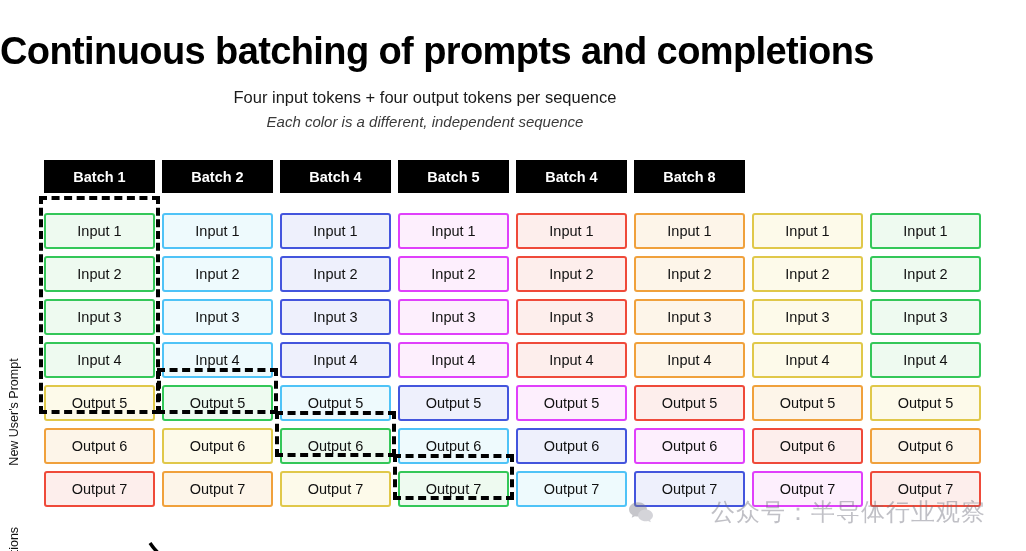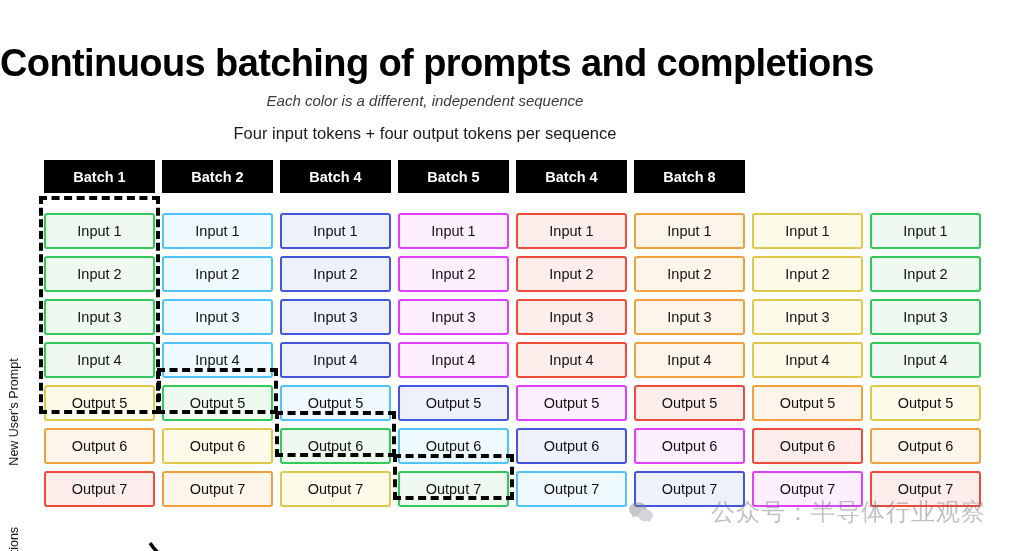--- a/index.html
+++ b/index.html
@@ -11,21 +11,21 @@
     height: 551px;
     background: #ffffff;
     font-family: "Liberation Sans", sans-serif;
     overflow: hidden;
     position: relative;
   }
 
   
   #header-block {
     width: 850px;
-    padding-top: 42px;
+    padding-top: 30px;
     text-align: center;
   }
   #page-title {
     font-size: 38px;
     font-weight: bold;
     color: #000000;
     letter-spacing: -0.6px;
     line-height: 1.15;
     white-space: nowrap;
   }
@@ -165,22 +165,22 @@
     width: 26px;
     height: 22px;
     flex: none;
   }
 </style>
 </head>
 <body>
 
 <div id="header-block">
   <div id="page-title">Continuous batching of prompts and completions</div>
+  <div id="subtitle-1">Four input tokens + four output tokens per sequence</div>
   <div id="subtitle-2">Each color is a different, independent sequence</div>
-  <div id="subtitle-1">Four input tokens + four output tokens per sequence</div>
 </div>
 
 <div id="diagram">
 
   <div class="side-label" id="label-new-users-prompt">New User's Prompt</div>
   <div class="side-label" id="label-other-completions">Other Completions</div>
 
   <div id="grid">
     <div class="grid-row header-row" id="header-row">
         <div class="col-header">Batch 1</div>

